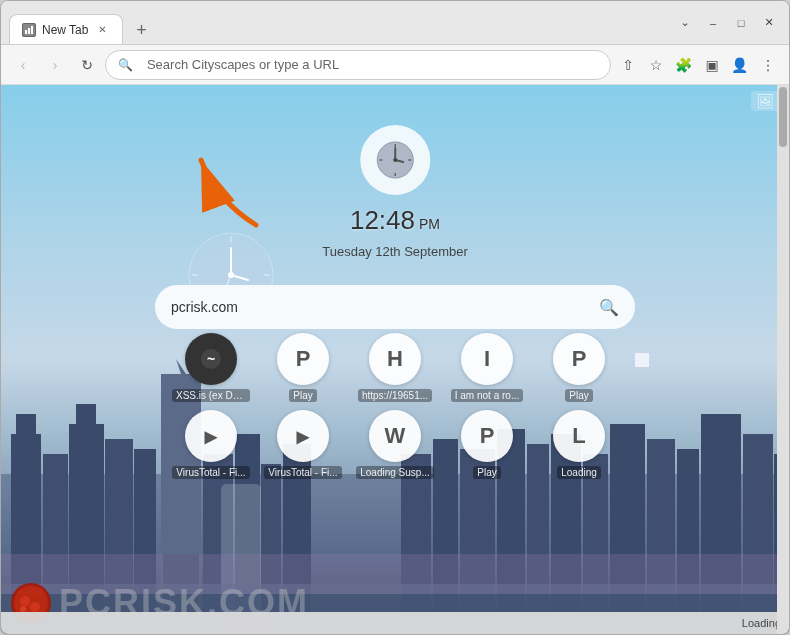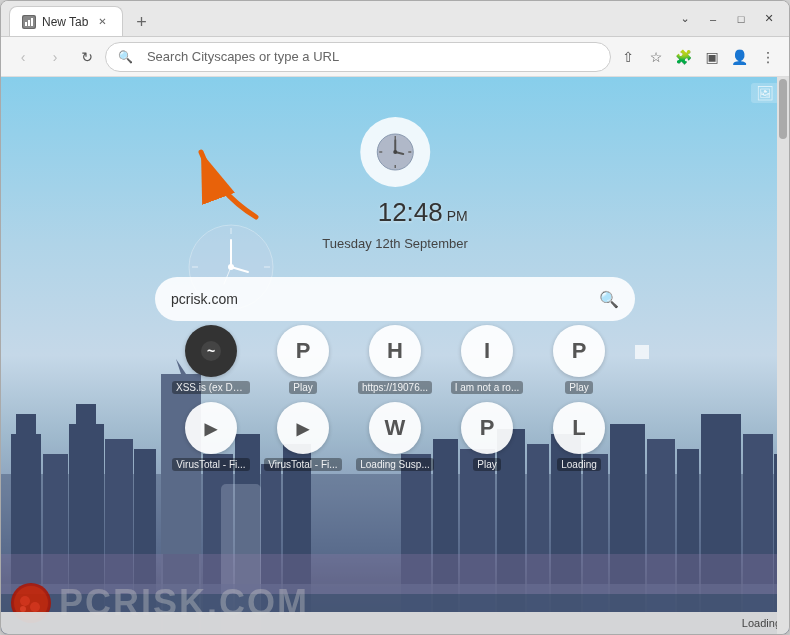--- a/index.html
+++ b/index.html
@@ -14,21 +14,21 @@
       display: flex;
       flex-direction: column;
       border-radius: 8px;
       overflow: hidden;
       box-shadow: 0 2px 12px rgba(0,0,0,0.3);
     }
 
     
     .title-bar {
       background: #e8e8e8;
-      height: 36px;
+      height: 44px;
       display: flex;
       align-items: center;
       padding: 0 8px;
       border-bottom: 1px solid #ccc;
       user-select: none;
     }
     .tab-area {
       display: flex;
       align-items: flex-end;
       flex: 1;
@@ -164,21 +164,21 @@
       right: 0;
       height: 280px;
     }
 
     
     .clock-widget {
       position: absolute;
       top: 40px;
       left: 50%;
       transform: translateX(-50%);
-      text-align: right;
+      text-align: center;
     }
     .clock-icon-circle {
       width: 70px; height: 70px;
       background: rgba(255,255,255,0.85);
       border-radius: 50%;
       display: flex; align-items: center; justify-content: center;
       margin: 0 auto 10px;
       font-size: 28px;
       color: #555;
     }
@@ -531,21 +531,21 @@
               </svg>
           </div>
           <span class="speed-dial-label">XSS.is (ex Da...</span>
         </div>
         <div class="speed-dial-item">
           <div class="speed-dial-circle" style="font-size:22px; font-weight:bold; color:#555;">P</div>
           <span class="speed-dial-label">Play</span>
         </div>
         <div class="speed-dial-item">
           <div class="speed-dial-circle" style="font-size:22px; font-weight:bold; color:#555;">H</div>
-          <span class="speed-dial-label">https://19076...</span>
+          <span class="speed-dial-label">https://19651...</span>
         </div>
         <div class="speed-dial-item">
           <div class="speed-dial-circle" style="font-size:22px; font-weight:bold; color:#555;">I</div>
           <span class="speed-dial-label">I am not a ro...</span>
         </div>
         <div class="speed-dial-item">
           <div class="speed-dial-circle" style="font-size:22px; font-weight:bold; color:#555;">P</div>
           <span class="speed-dial-label">Play</span>
         </div>
       </div>

